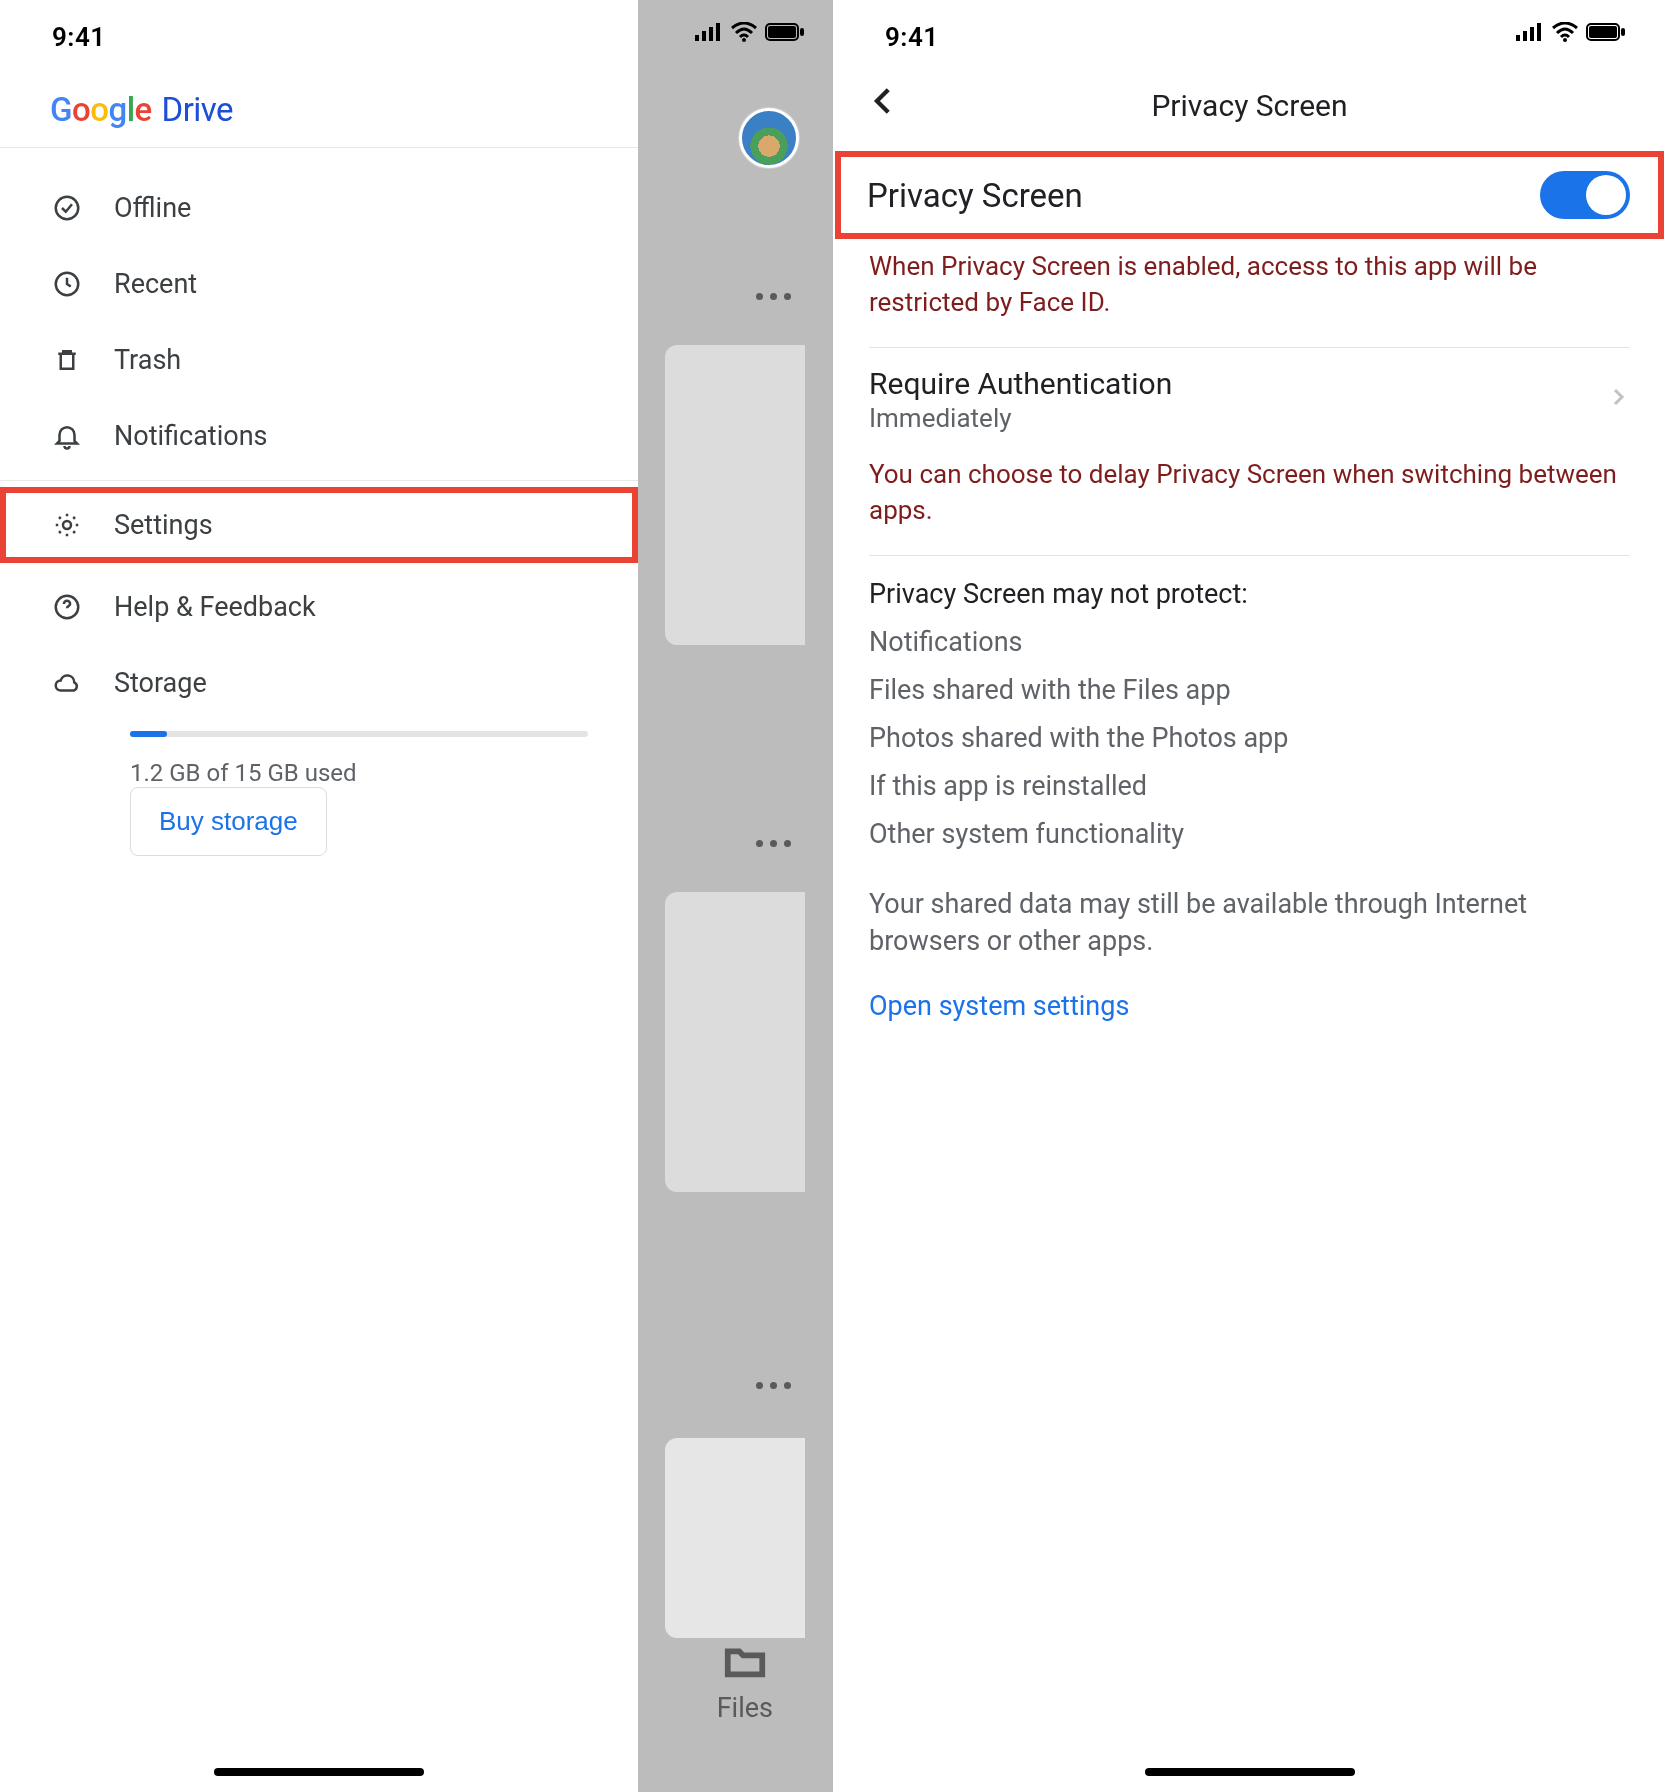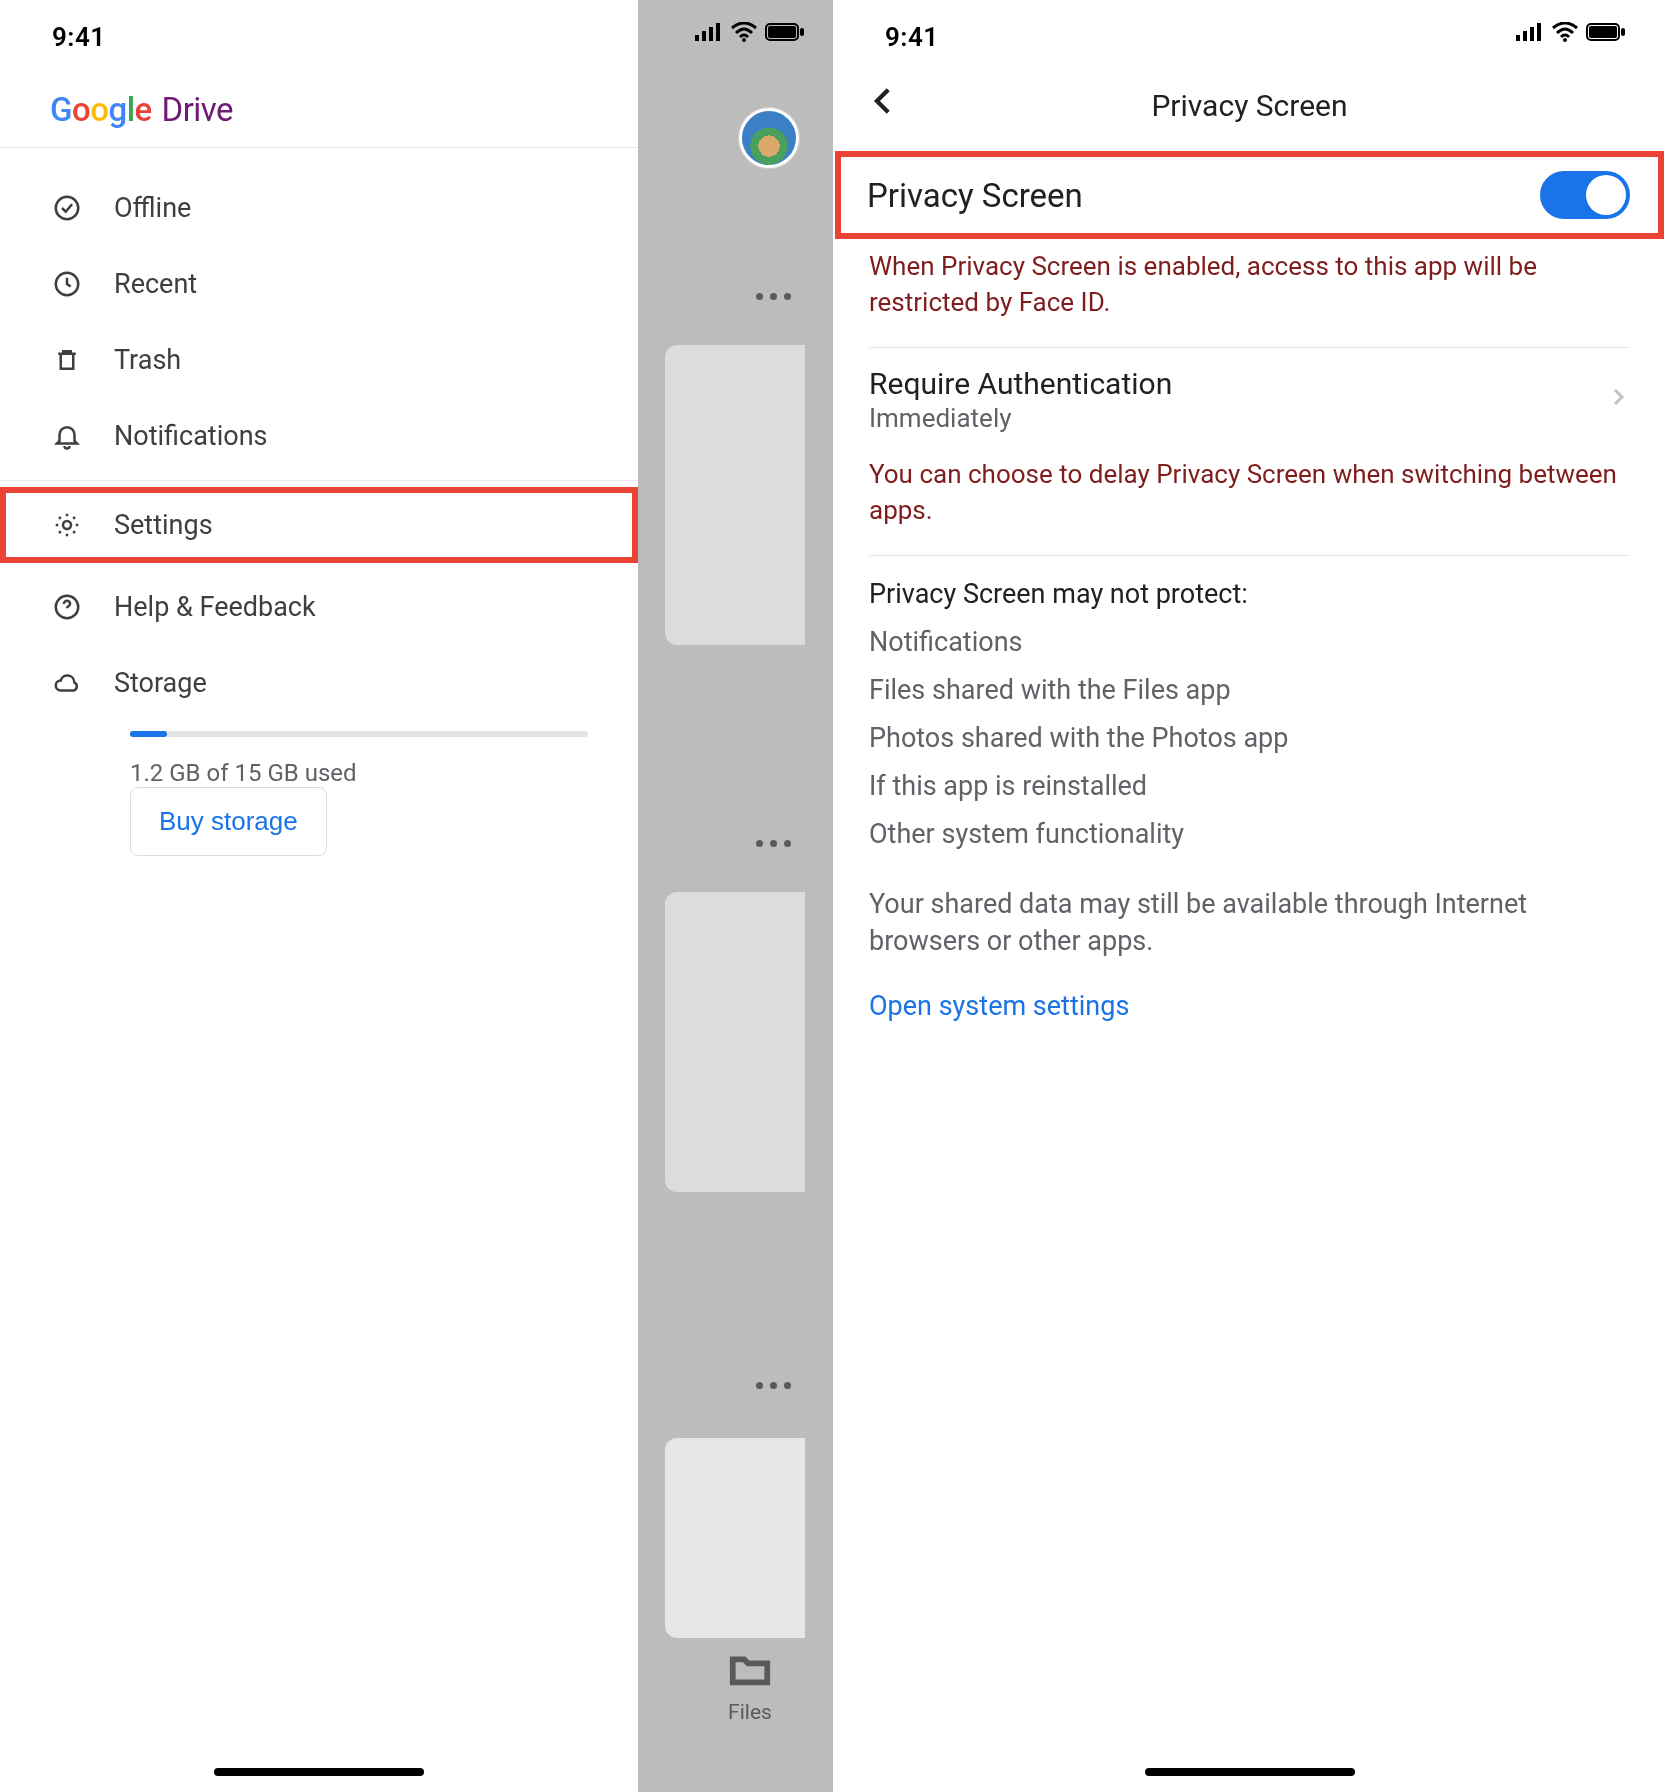--- a/index.html
+++ b/index.html
@@ -26,21 +26,21 @@
 
   
   .drawer {
     width: 638px; background: #fff; height: 100%; display: flex; flex-direction: column;
     position: relative; z-index: 2;
   }
   .drawer .status-bar { padding-right: 20px; }
   .drawer-header { padding: 20px 10px 18px 50px; border-bottom: 1px solid #e8e8e8; }
   .google-logo { font-size: 33px; font-weight: 400; letter-spacing: -0.5px; }
   .g-b { color:#4285F4; font-weight:500;} .g-r{color:#EA4335;font-weight:500;} .g-y{color:#FBBC05;font-weight:500;}
-  .g-g{color:#34A853;font-weight:500;} .g-drive{color:#701a75; font-weight:400; margin-left:2px;}
+  .g-g{color:#34A853;font-weight:500;} .g-drive{color:#1d4ed8; font-weight:400; margin-left:2px;}
   .menu-list { padding-top: 22px; }
   .menu-item {
     display: flex; align-items: center; gap: 32px;
     padding: 22px 30px 22px 52px; font-size: 27px; color: #3c4043;
   }
   .menu-item .icon { width: 30px; height: 30px; display:flex;align-items:center;justify-content:center; }
   .menu-item .icon svg { width: 30px; height: 30px; stroke:#3c4043; fill:none; stroke-width:2;}
   .menu-item.highlight {
     border: 6px solid #EA4335; margin: 6px 0 6px 0; padding: 16px 24px 16px 46px;
   }
@@ -67,21 +67,21 @@
   .card {
     background:#dcdcdc; position:absolute; right:28px; border-radius:12px 0 0 12px;
     width:140px;
   }
   .dots-row { position:absolute; right:40px; width:40px; display:flex; gap:7px; justify-content:center;}
   .dots-row span{ width:7px;height:7px;background:#5a5a5a;border-radius:50%; display:block;}
   .files-tab {
     position:absolute; bottom:68px; right:60px; text-align:center; color:#5a5a5a;
   }
   .files-tab svg{ width:46px;height:46px; stroke:#5a5a5a; fill:none; stroke-width:3;}
-  .files-tab-label{ font-size:21px; margin-top:4px;}
+  .files-tab-label{ font-size:27px; margin-top:4px;}
 
   .home-indicator {
     position:absolute; bottom:16px; left:50%; transform:translateX(-50%);
     width:210px; height:8px; background:#000; border-radius:6px;
   }
 
   
   .phone-right .header {
     display:flex; align-items:center; justify-content:center; position:relative;
     padding: 18px 20px 28px 20px;

